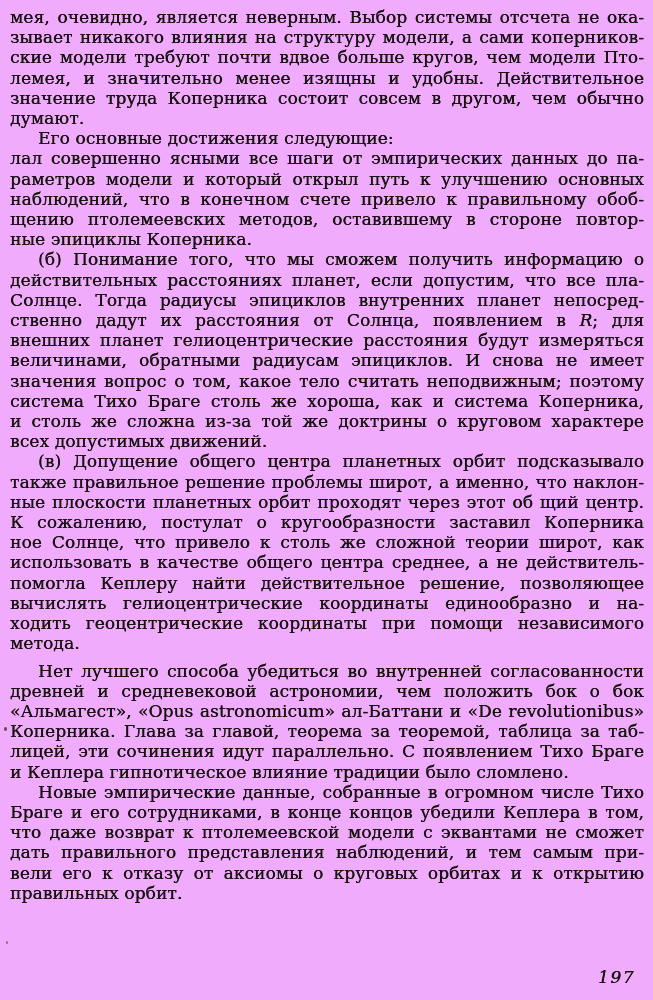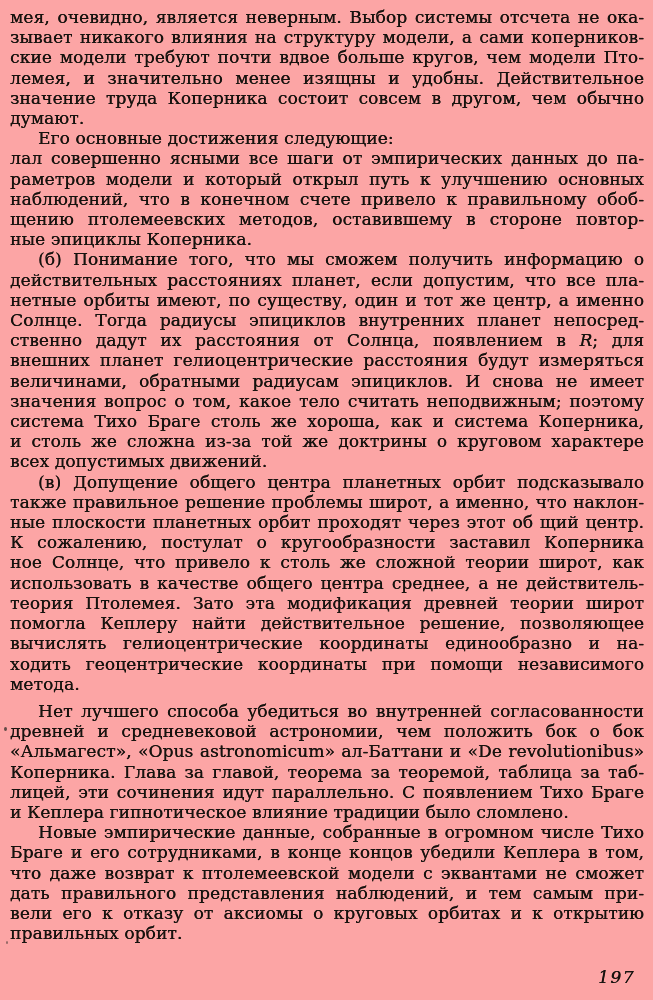--- a/index.html
+++ b/index.html
@@ -46,21 +46,21 @@
     background: #3a352f;
     border-radius: 50%;
     opacity: 0.8;
   }
   .speck.s1 { left: 4px; top: 727px; width: 3px; height: 4px; }
   .speck.s2 { left: 6px; top: 941px; width: 2px; height: 3px; opacity: 0.55; }
 </style>
 </head>
 <body>
 
-<div class="page" style="background: #fca5a5; color: rgb(23, 19, 15);">
+<div class="page" style="background: #f0abfc; color: rgb(23, 19, 15);">
   <div class="text-block">
       <div class="para">
         <div class="line">мея, очевидно, является неверным. Выбор системы отсчета не ока-</div>
         <div class="line">зывает никакого влияния на структуру модели, а сами коперников-</div>
         <div class="line">ские модели требуют почти вдвое больше кругов, чем модели Пто-</div>
         <div class="line">лемея, и значительно менее изящны и удобны. Действительное</div>
         <div class="line">значение труда Коперника состоит совсем в другом, чем обычно</div>
         <div class="line last">думают.</div>
       </div>
       <div class="para">
@@ -69,38 +69,36 @@
       <div class="para">
         <div class="line">лал совершенно ясными все шаги от эмпирических данных до па-</div>
         <div class="line">раметров модели и который открыл путь к улучшению основных</div>
         <div class="line">наблюдений, что в конечном счете привело к правильному обоб-</div>
         <div class="line">щению птолемеевских методов, оставившему в стороне повтор-</div>
         <div class="line last">ные эпициклы Коперника.</div>
       </div>
       <div class="para">
         <div class="line indent">(б) Понимание того, что мы сможем получить информацию о</div>
         <div class="line">действительных расстояниях планет, если допустим, что все пла-</div>
-        <div class="line">нетные орбиты имеют, по существу, один и тот же центр, а именно</div>
         <div class="line">Солнце. Тогда радиусы эпициклов внутренних планет непосред-</div>
         <div class="line"><span>ственно дадут их расстояния от Солнца, появлением в </span><span class="it">R</span><span>; для</span></div>
         <div class="line">внешних планет гелиоцентрические расстояния будут измеряться</div>
         <div class="line">величинами, обратными радиусам эпициклов. И снова не имеет</div>
         <div class="line">значения вопрос о том, какое тело считать неподвижным; поэтому</div>
         <div class="line">система Тихо Браге столь же хороша, как и система Коперника,</div>
         <div class="line">и столь же сложна из-за той же доктрины о круговом характере</div>
         <div class="line last">всех допустимых движений.</div>
       </div>
       <div class="para">
         <div class="line indent">(в) Допущение общего центра планетных орбит подсказывало</div>
         <div class="line">также правильное решение проблемы широт, а именно, что наклон-</div>
         <div class="line">ные плоскости планетных орбит проходят через этот об щий центр.</div>
         <div class="line">К сожалению, постулат о кругообразности заставил Коперника</div>
         <div class="line">ное Солнце, что привело к столь же сложной теории широт, как</div>
         <div class="line">использовать в качестве общего центра среднее, а не действитель-</div>
-        <div class="line">теория Птолемея. Зато эта модификация древней теории широт</div>
         <div class="line">помогла Кеплеру найти действительное решение, позволяющее</div>
         <div class="line">вычислять гелиоцентрические координаты единообразно и на-</div>
         <div class="line">ходить геоцентрические координаты при помощи независимого</div>
         <div class="line last">метода.</div>
       </div>
       <div class="para space-before">
         <div class="line indent">Нет лучшего способа убедиться во внутренней согласованности</div>
         <div class="line">древней и средневековой астрономии, чем положить бок о бок</div>
         <div class="line">«Альмагест», «Opus astronomicum» ал-Баттани и «De revolutionibus»</div>
         <div class="line">Коперника. Глава за главой, теорема за теоремой, таблица за таб-</div>

